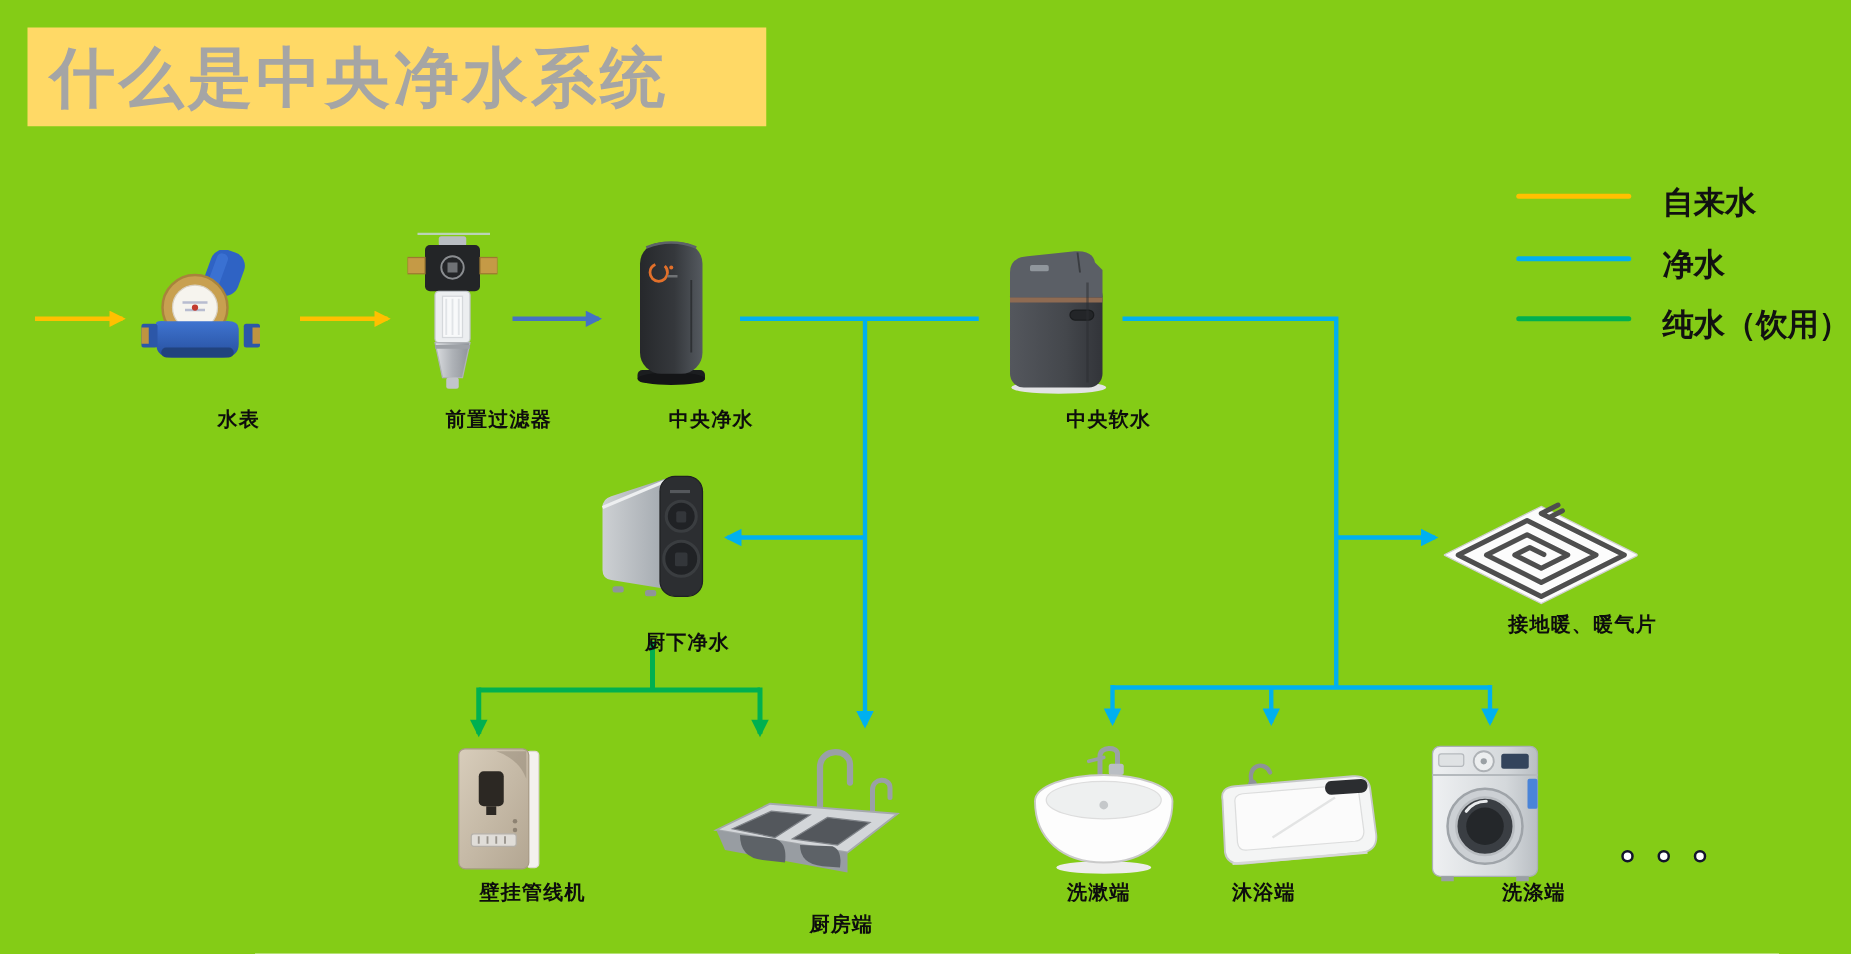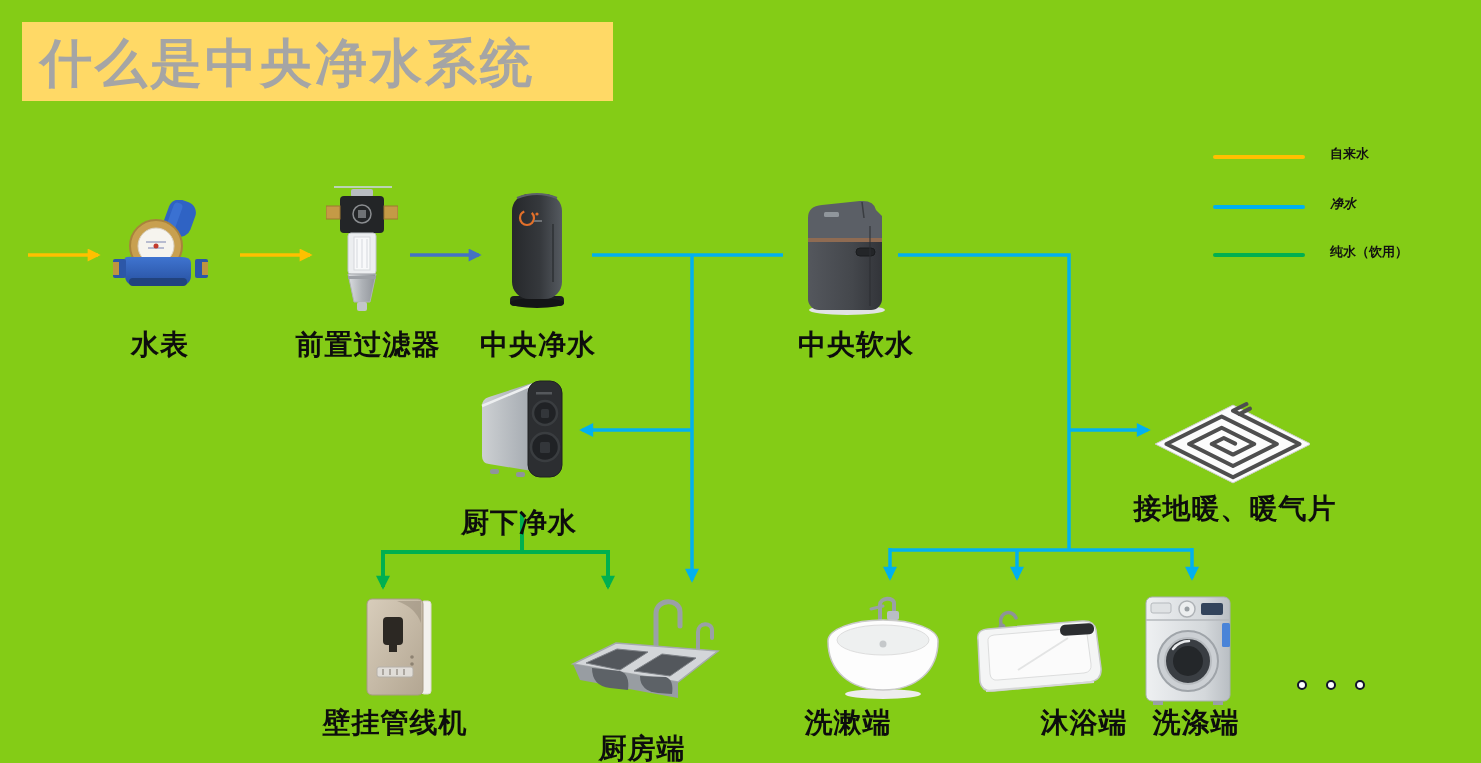--- a/index.html
+++ b/index.html
@@ -9,51 +9,51 @@
   }
   
   .title-banner{
     position:absolute;left:22px;top:22px;width:591px;height:79px;
     background:#FFD966;color:#A5A5A5;font-size:52px;font-weight:700;
     line-height:82px;padding-left:18px;letter-spacing:3px;box-sizing:border-box;
     white-space:nowrap;
   }
   
   .legend-line{position:absolute;width:92px;height:4px;border-radius:2px;}
-  .legend-label{position:absolute;font-size:13px;font-weight:700;color:#111;white-space:nowrap;}
+  .legend-label{position:absolute;font-size:25px;font-weight:700;color:#111;white-space:nowrap;}
   .lg-tap{background:#FFC000;}
   .lg-pure{background:#00B050;}
   .lg-clean{background:#00B0F0;}
   
   svg.connectors{position:absolute;left:0;top:0;}
   
   .device{position:absolute;}
   
   .node-label{
     position:absolute;transform:translateX(-50%);
-    font-size:28px;font-weight:700;color:#0d0d0d;white-space:nowrap;letter-spacing:1px;
+    font-size:16px;font-weight:700;color:#0d0d0d;white-space:nowrap;letter-spacing:1px;margin-left:31px;
   }
   
   .dot{
     position:absolute;width:6px;height:6px;border:2px solid #13142c;border-radius:50%;
     background:#fff;box-sizing:content-box;
   }
 </style>
 </head>
 <body>
 
 <div class="stage">
 
   <div class="title-banner">什么是中央净水系统</div>
 
   <div>
     <div class="legend-line lg-tap" style="left:1213px;top:155px;"></div>
     <div class="legend-label" style="left:1330px;top:145px;">自来水</div>
     <div class="legend-line lg-clean" style="left:1213px;top:205px;"></div>
-    <div class="legend-label" style="left:1330px;top:195px;font-style:italic;">净水</div>
+    <div class="legend-label" style="left:1330px;top:195px;">净水</div>
     <div class="legend-line lg-pure" style="left:1213px;top:253px;"></div>
     <div class="legend-label" style="left:1330px;top:243px;">纯水（饮用）</div>
   </div>
 
   <svg class="connectors" width="1481" height="763" viewBox="0 0 1481 763">
     <defs>
       <marker id="ah-y" viewBox="0 0 10 10" refX="8" refY="5" markerWidth="14" markerHeight="13" markerUnits="userSpaceOnUse" orient="auto">
           <path d="M0,0 L10,5 L0,10 z" fill="#FFC000"></path>
         </marker>
       <marker id="ah-b" viewBox="0 0 10 10" refX="8" refY="5" markerWidth="14" markerHeight="13" markerUnits="userSpaceOnUse" orient="auto">
@@ -295,20 +295,20 @@
 
   <div class="node-label" style="left:160px;top:326px;">水表</div>
   <div class="node-label" style="left:368px;top:326px;">前置过滤器</div>
   <div class="node-label" style="left:538px;top:326px;">中央净水</div>
   <div class="node-label" style="left:856px;top:326px;text-align:center;">中央软水</div>
   <div class="node-label" style="left:519px;top:504px;">厨下净水</div>
   <div class="node-label" style="left:1235px;top:490px;">接地暖、暖气片</div>
   <div class="node-label" style="left:395px;top:704px;text-align:center;">壁挂管线机</div>
   <div class="node-label" style="left:642px;top:730px;font-family:Liberation Serif, serif;">厨房端</div>
   <div class="node-label" style="left:848px;top:704px;">洗漱端</div>
-  <div class="node-label" style="left:1084px;top:704px;">沐浴端</div>
+  <div class="node-label" style="left:980px;top:704px;">沐浴端</div>
   <div class="node-label" style="left:1196px;top:704px;">洗涤端</div>
 
   <div class="dot" style="left:1297px;top:680px;"></div>
   <div class="dot" style="left:1326px;top:680px;"></div>
   <div class="dot" style="left:1355px;top:680px;"></div>
 
 </div>
 
 </body></html>

